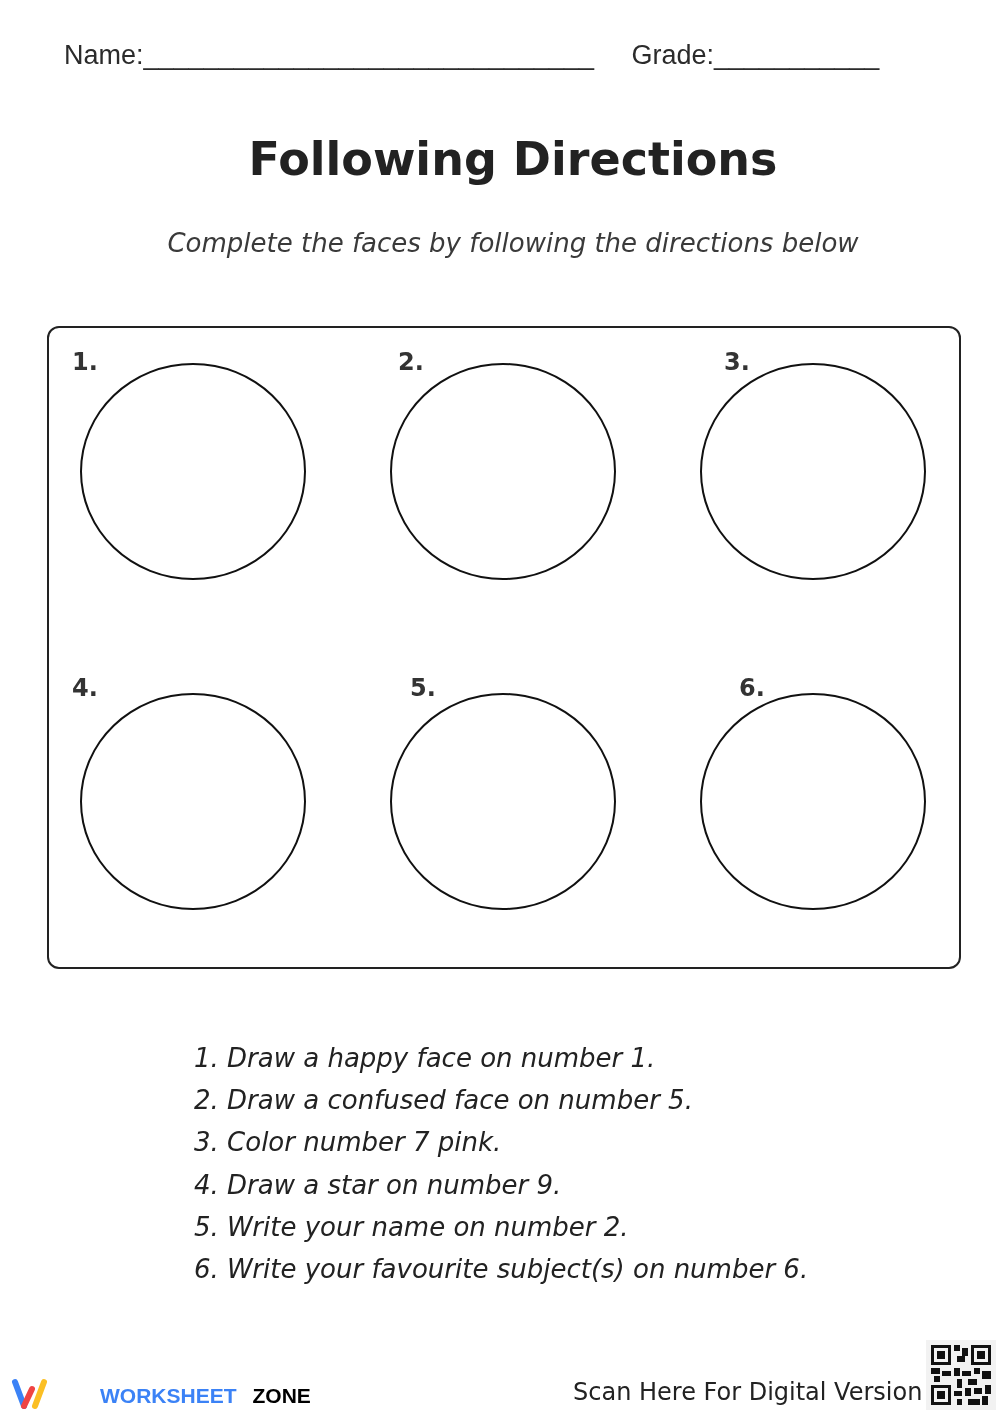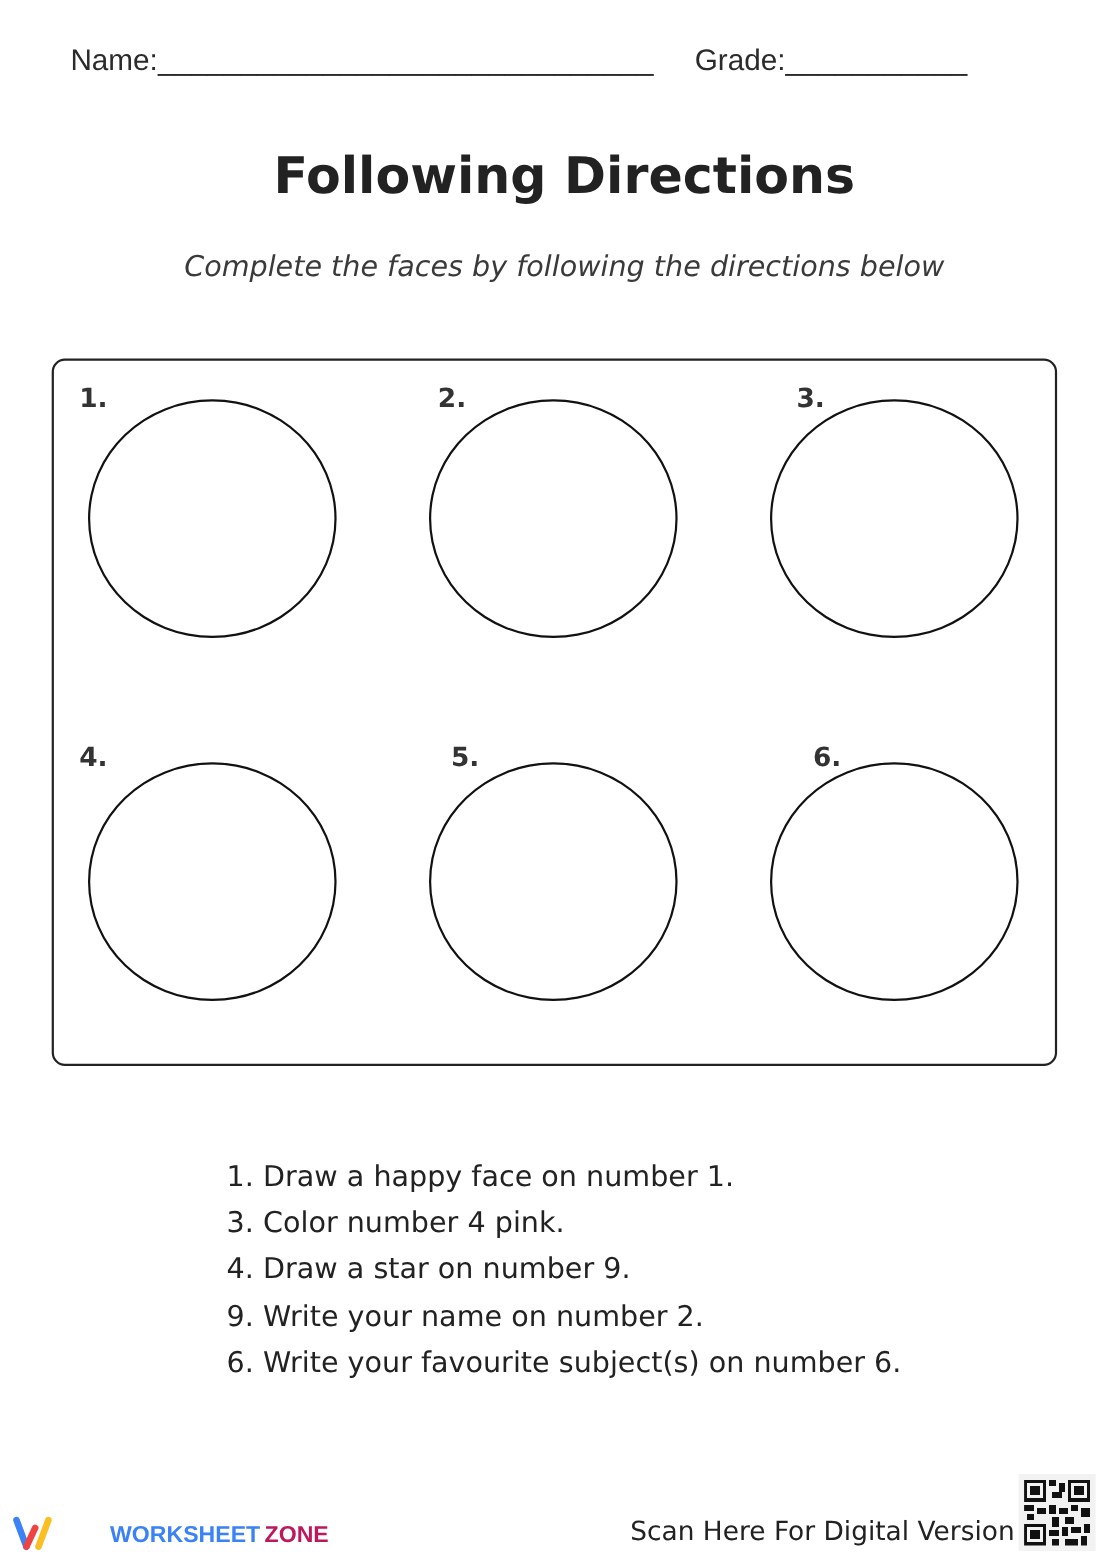--- a/index.html
+++ b/index.html
@@ -5,26 +5,26 @@
   html, body { margin: 0; padding: 0; }
   body { width: 1000px; height: 1414px; background: #ffffff; position: relative; font-family: "DejaVu Sans", sans-serif; color: #222; overflow: hidden; }
   .header-line { position: absolute; top: 40px; left: 64px; font-family: "Liberation Sans", sans-serif; font-size: 27px; color: #2b2b2b; }
   .header-line .grade { margin-left: 30px; }
   .title { position: absolute; top: 132px; left: 0; width: 1026px; text-align: center; font-size: 46px; font-weight: bold; color: #222; }
   .subtitle { position: absolute; top: 228px; left: 0; width: 1026px; text-align: center; font-size: 26px; font-style: italic; color: #3a3a3a; }
   .face-box { position: absolute; top: 326px; left: 47px; width: 910px; height: 639px; border: 2.5px solid #222; border-radius: 12px; }
   .cell { position: absolute; }
   .cell .num { position: absolute; font-size: 24px; font-weight: bold; color: #333; }
   .cell .circle { position: absolute; width: 226px; height: 217px; border: 2.5px solid #111; border-radius: 50%; box-sizing: border-box; }
-  .directions { position: absolute; top: 1037px; left: 194px; list-style: none; margin: 12px; padding: 0; }
+  .directions { position: absolute; top: 1037px; left: 194px; list-style: none; margin: 0; padding: 0; font-style: italic; }
   .directions li { font-size: 26px; line-height: 42.2px; color: #222; }
   .footer-logo { position: absolute; top: 1377px; left: 10px; display: flex; align-items: center; }
   .logo-text { font-family: "Liberation Sans", sans-serif; font-weight: bold; font-size: 21px; margin-left: 6px; }
   .logo-text .w { color: #3b82f6; margin-left: 44px; }
-  .logo-text .z { color: #be185d; margin-left: 4px; }
+  .logo-text .z { color: #000000; margin-left: 16px; }
   .scan-text { position: absolute; top: 1378px; left: 573px; font-size: 24px; color: #222; }
   .qr { position: absolute; top: 1340px; left: 926px; width: 70px; height: 70px; background: #f2f2f2; display:flex; align-items:center; justify-content:center; }
 </style>
 </head>
 <body>
 
 <div class="header-line">
   <span>Name:______________________________</span>
   <span class="grade">Grade:___________</span>
 </div>
@@ -54,23 +54,24 @@
     <div class="circle" style="left:341px;top:365px;"></div>
   </div>
   <div class="cell" style="left:0;top:0;">
     <span class="num" style="left:690px;top:346px;">6.</span>
     <div class="circle" style="left:651px;top:365px;"></div>
   </div>
 </div>
 
 <ul class="directions">
   <li>1. Draw a happy face on number 1.</li>
-  <li>3. Color number 4 pink.</li>
+  <li>2. Draw a confused face on number 5.</li>
+  <li>3. Color number 7 pink.</li>
   <li>4. Draw a star on number 9.</li>
-  <li>9. Write your name on number 2.</li>
+  <li>5. Write your name on number 2.</li>
   <li>6. Write your favourite subject(s) on number 6.</li>
 </ul>
 
 <div class="footer-logo">
   <span>
     <svg width="40" height="34" viewBox="0 0 40 34">
       <line x1="5" y1="5" x2="14" y2="29" stroke="#3b82f6" stroke-width="6" stroke-linecap="round"></line>
       <line x1="14" y1="29" x2="22" y2="12" stroke="#ef4444" stroke-width="6" stroke-linecap="round"></line>
       <line x1="25" y1="29" x2="34" y2="5" stroke="#fbbf24" stroke-width="6" stroke-linecap="round"></line>
     </svg>

